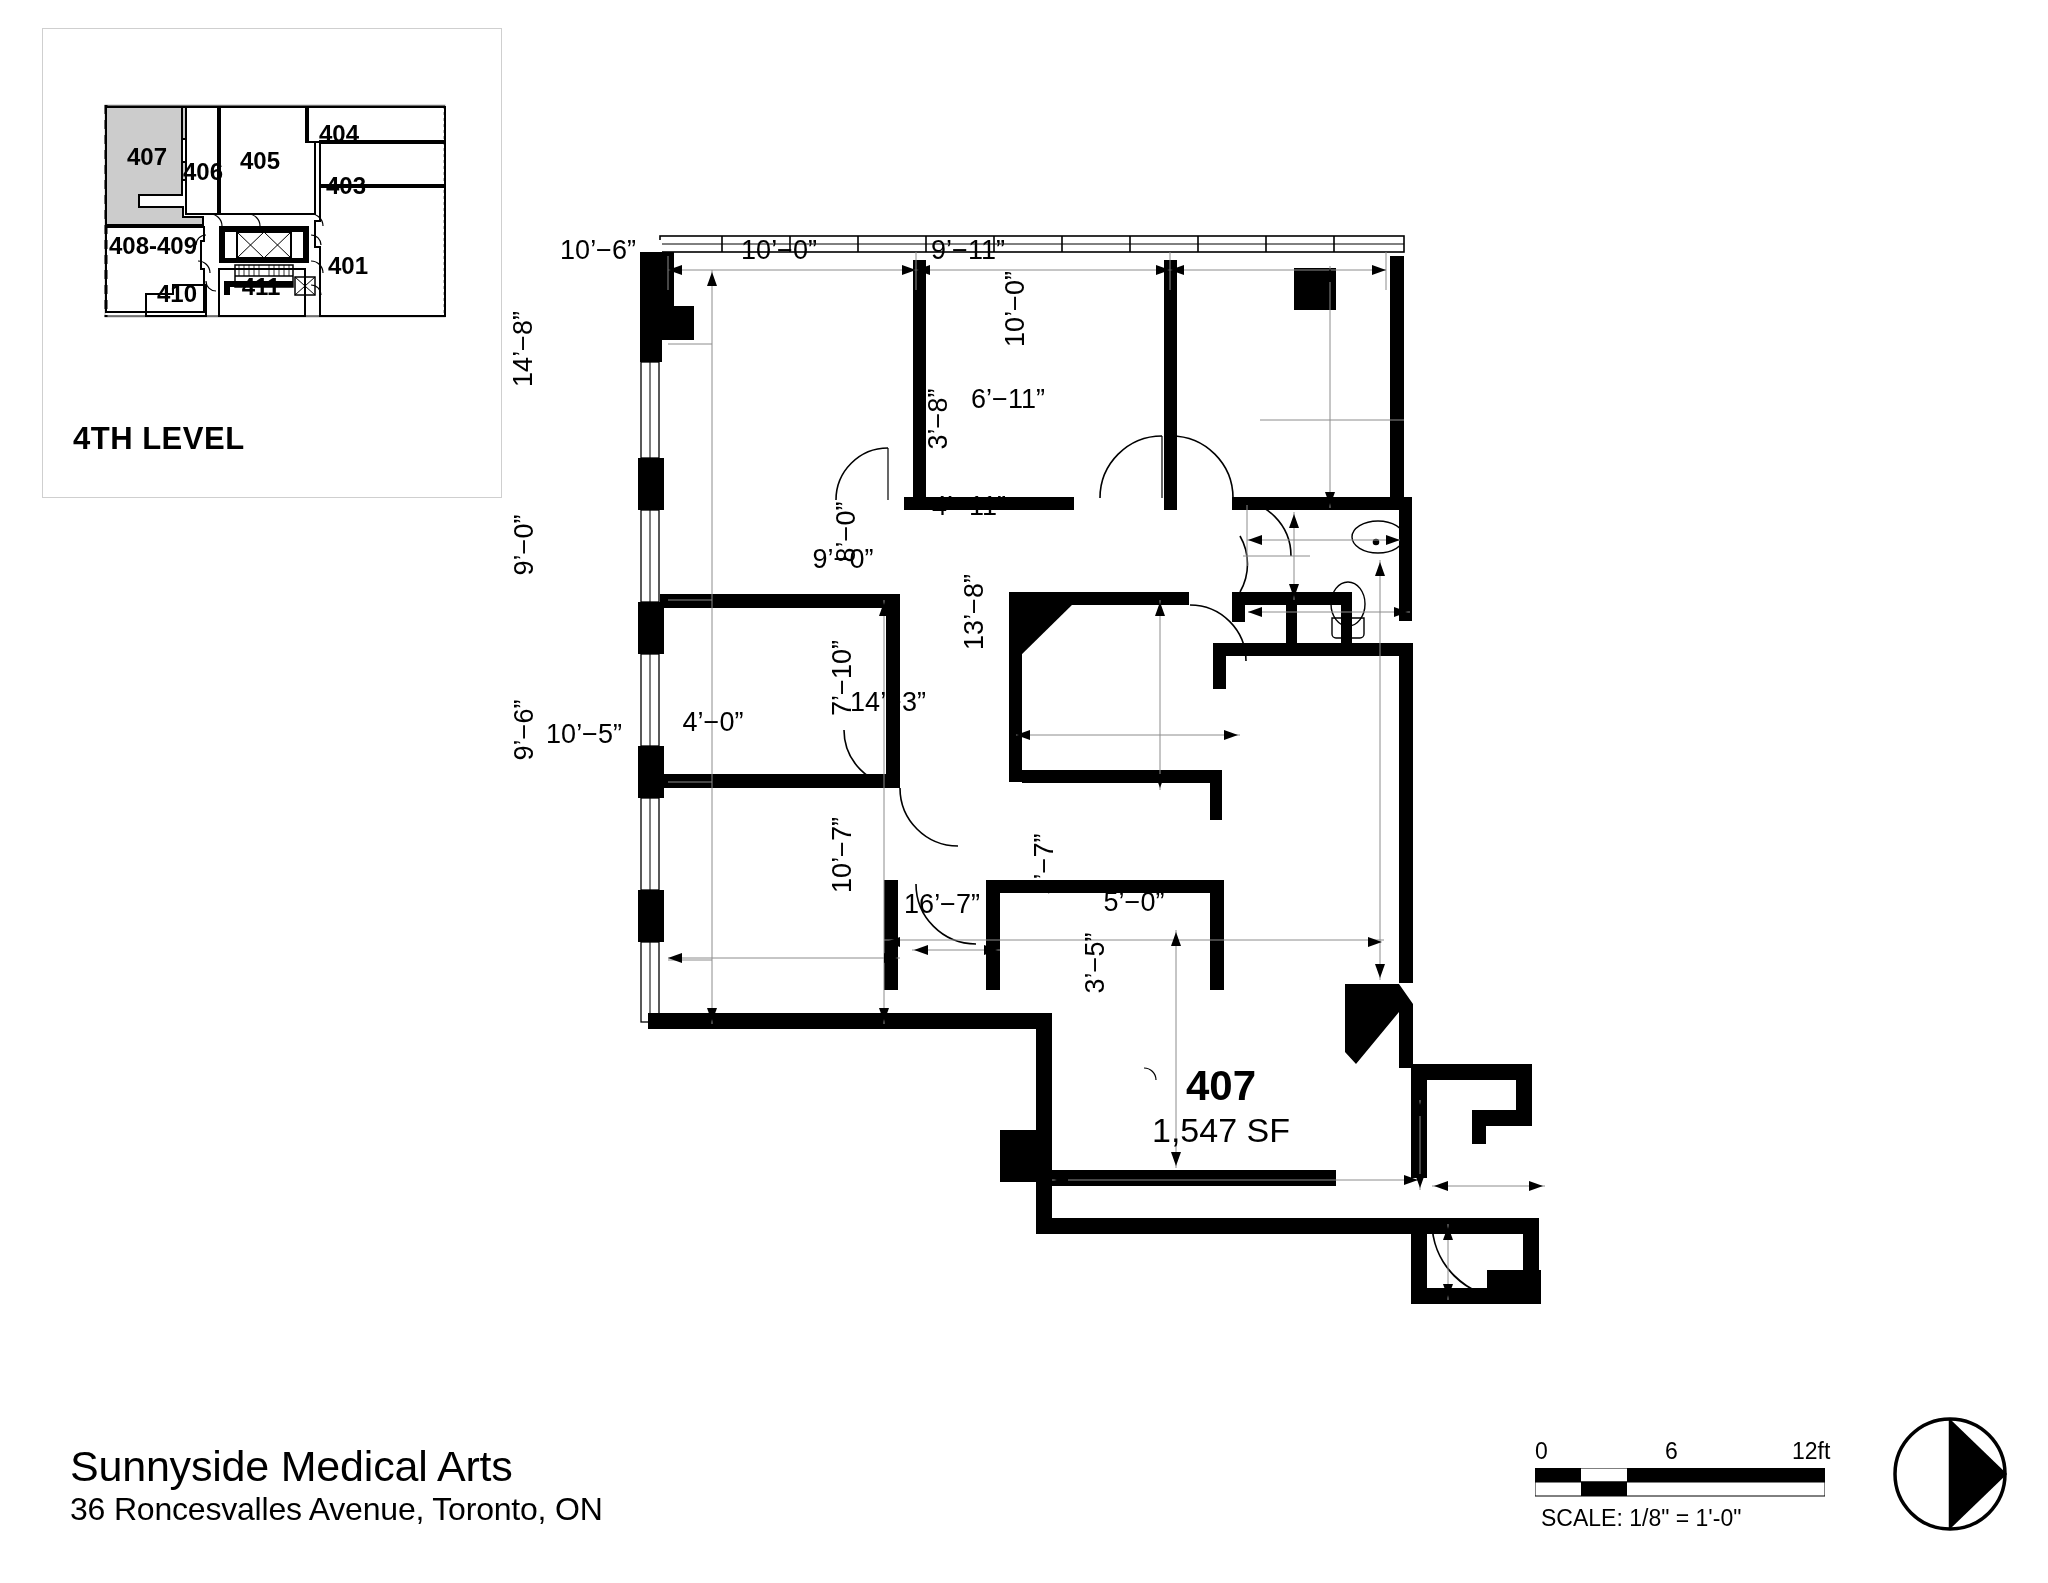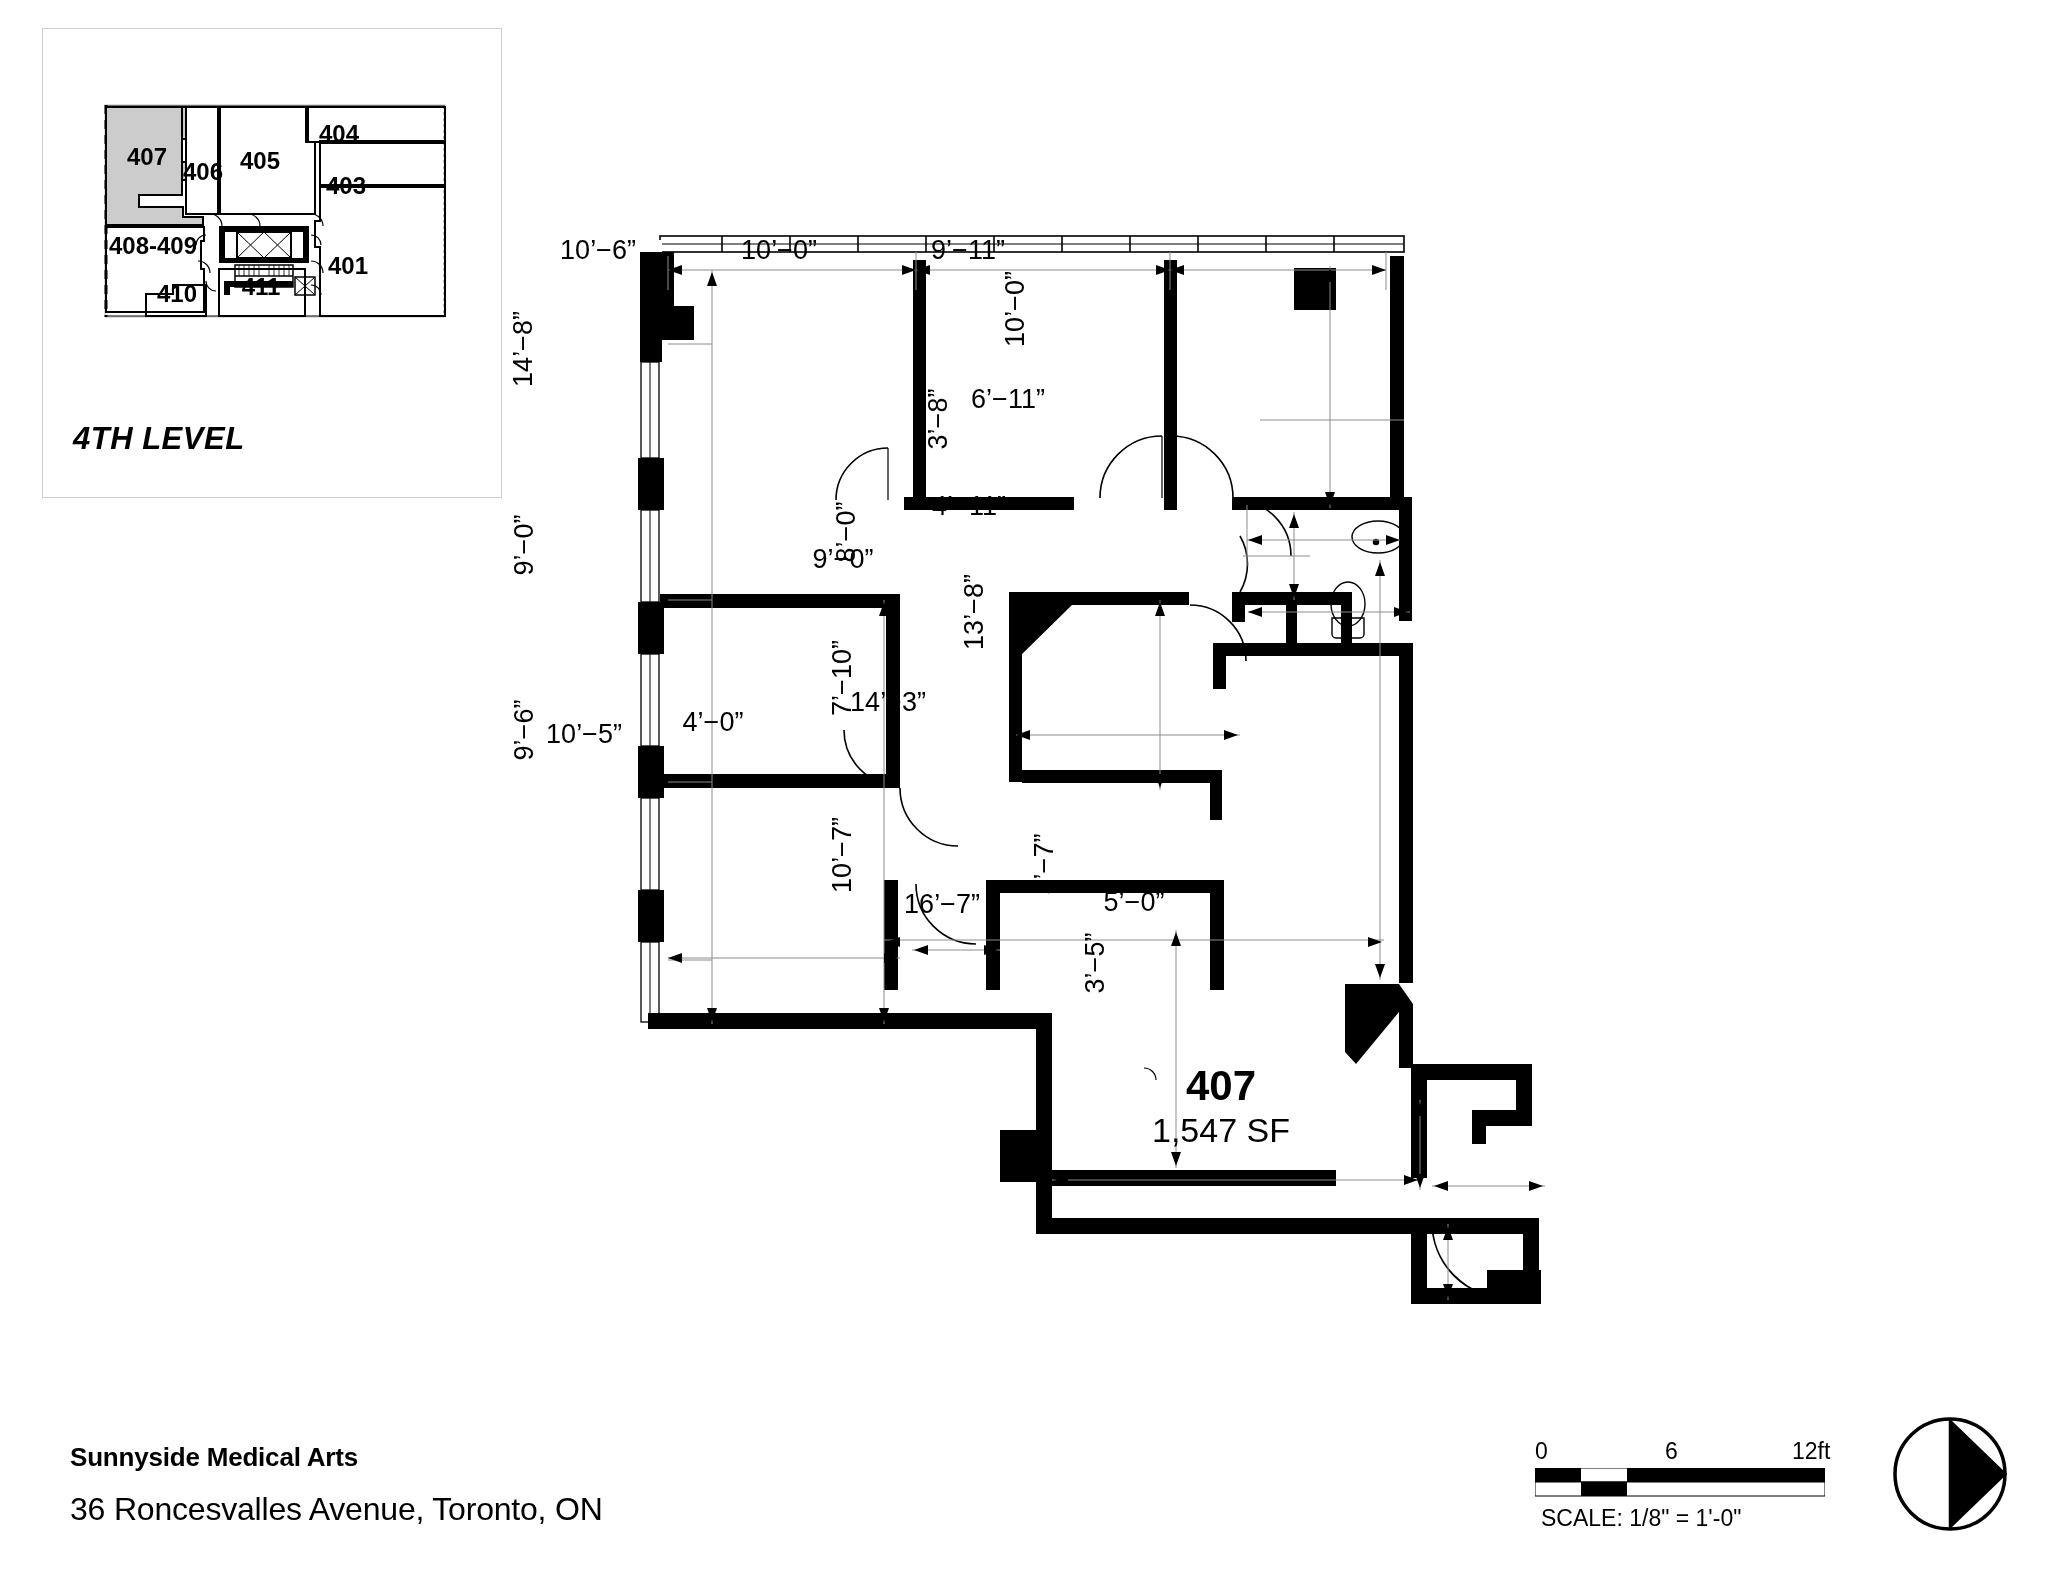--- a/index.html
+++ b/index.html
@@ -23,37 +23,36 @@
     background: #ffffff;
     box-sizing: border-box;
   }
   #keyplan-svg { position: absolute; left: 0; top: 0; }
   #keyplan-level-label {
     position: absolute;
     left: 30px; top: 392px;
     font-size: 31px;
     font-weight: bold;
     letter-spacing: 0.5px;
-    font-style: italic;
   }
 
   
   #floorplan-wrap {
     position: absolute;
     left: 0; top: 0;
     width: 2048px; height: 1400px;
   }
   #floorplan-svg { position: absolute; left: 0; top: 0; }
 
   
   #footer-building-name {
     position: absolute;
     left: 70px; top: 1442px;
-    font-size: 26px;
-    font-weight: bold;
+    font-size: 43px;
+    font-weight: normal;
     letter-spacing: -0.2px;
   }
   #footer-building-address {
     position: absolute;
     left: 70px; top: 1491px;
     font-size: 32px;
     letter-spacing: -0.2px;
   }
 
   

